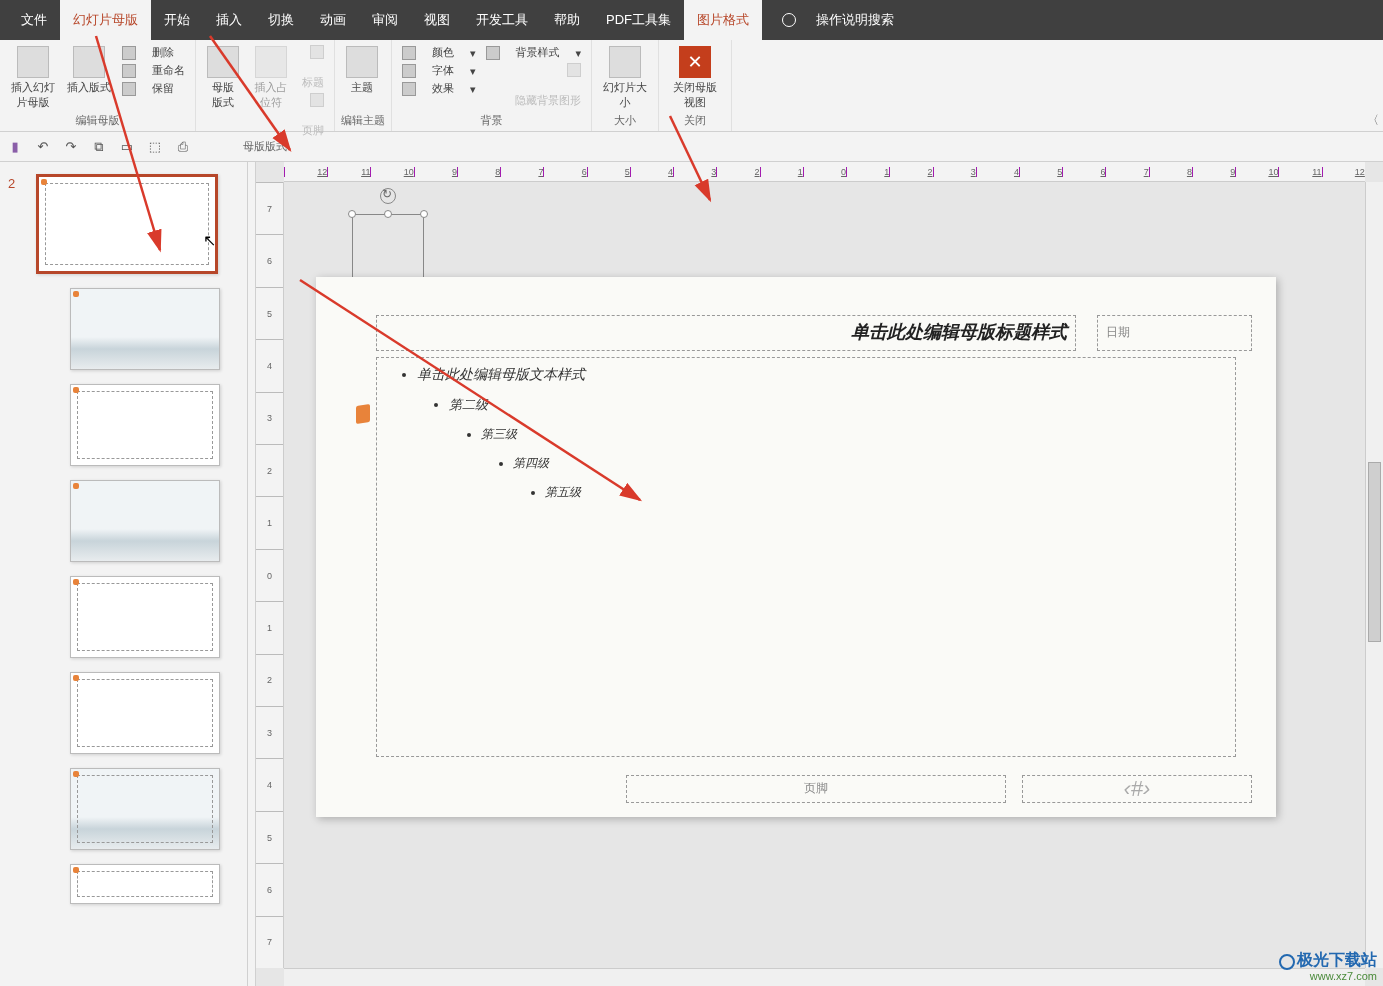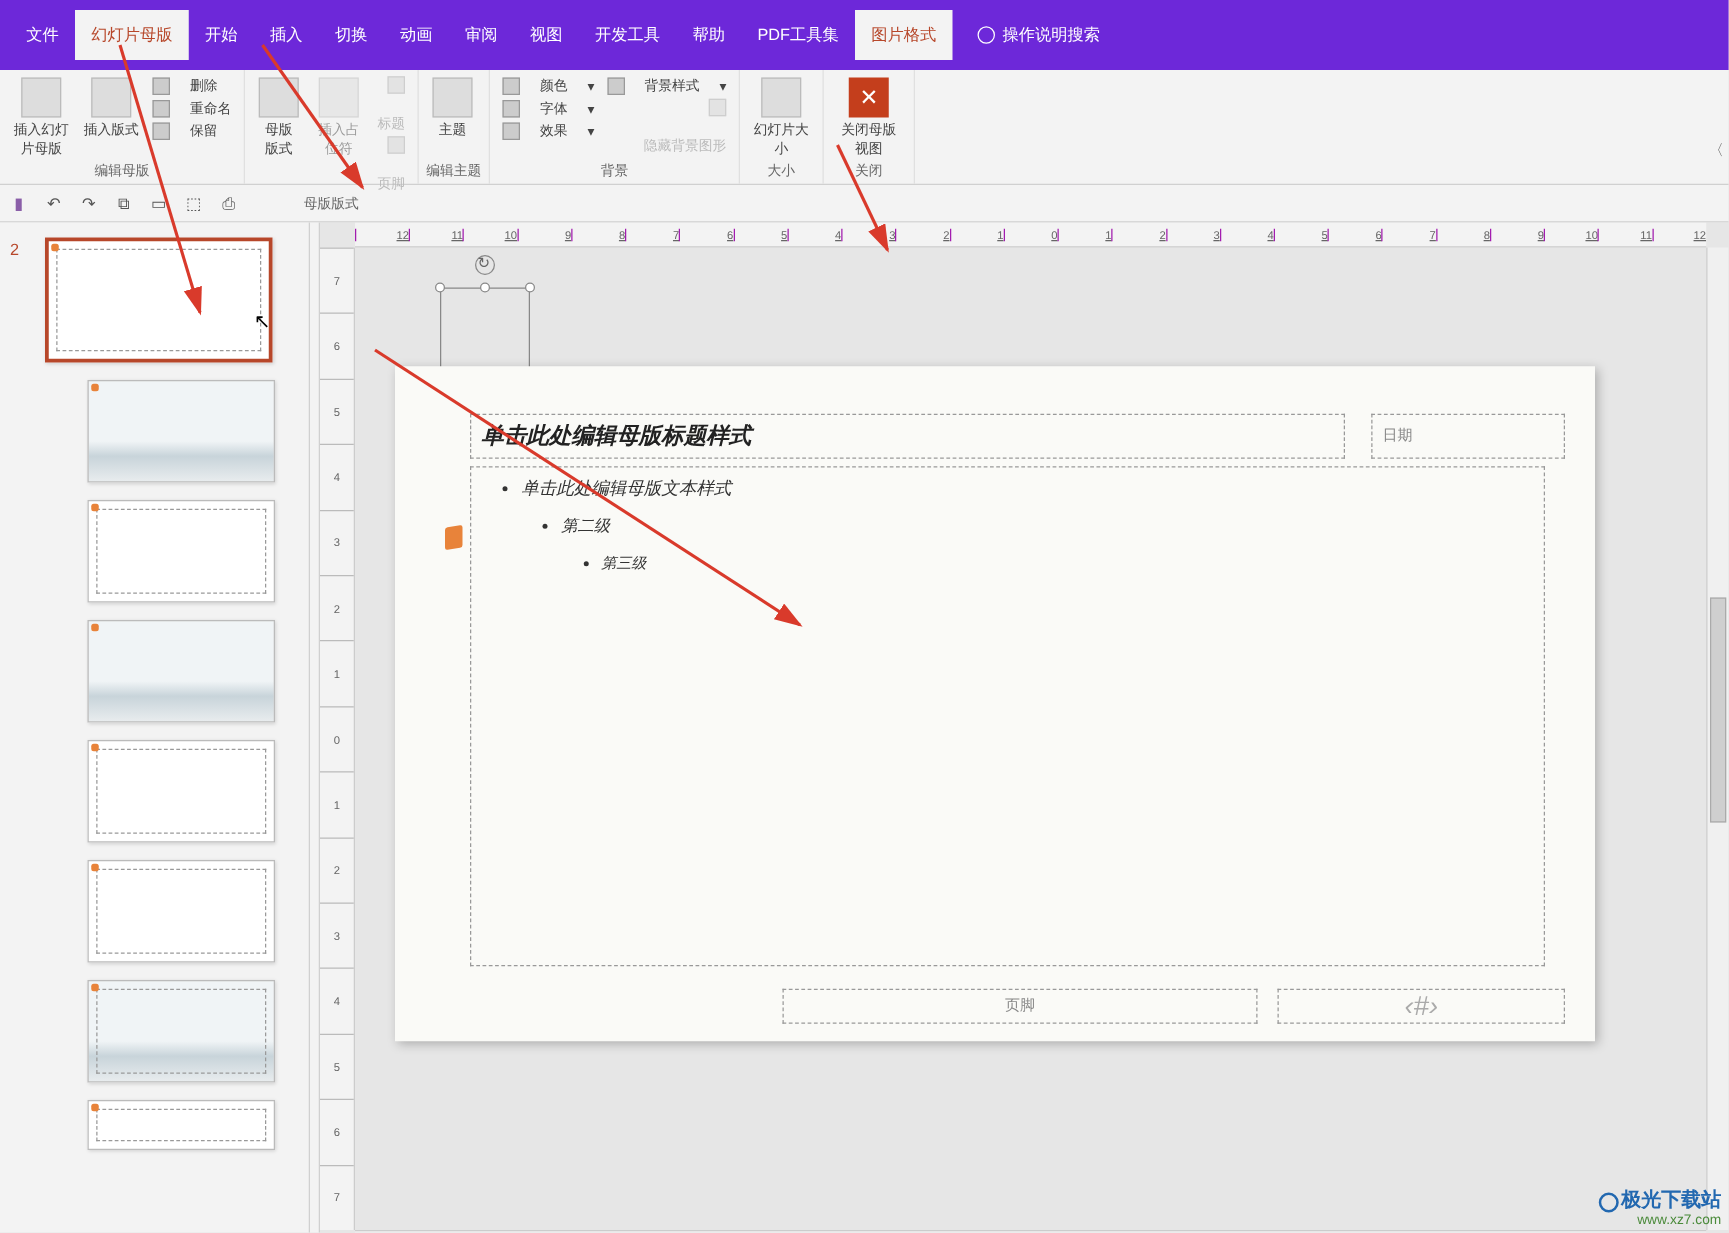--- a/index.html
+++ b/index.html
@@ -1,22 +1,22 @@
 <!DOCTYPE html>
 <html><head>
 <meta charset="utf-8">
 <style>
 * { margin: 0; padding: 0; box-sizing: border-box; font-family: "Microsoft YaHei", sans-serif; }
 body { background: #e6e6e6; width: 1383px; height: 986px; overflow: hidden; position: relative; }
 
 
-.tabs-bar { background: #6d28d9; height: 56px; display: flex; align-items: center; padding-left: 8px; }
+.tabs-bar { background: #404040; height: 40px; display: flex; align-items: center; padding-left: 8px; }
 .tab { color: #fff; font-size: 13px; padding: 0 13px; height: 40px; display: flex; align-items: center; cursor: pointer; }
 .tab.active { background: #f3f3f3; color: #b7472a; }
-.search-hint { color: #fff; font-size: 13px; margin-left: 20px; display: flex; align-items: center; gap: 6px; }
+.search-hint { color: #fff; font-size: 13px; margin-left: 20px; display: flex; align-items: center; gap: 20px; }
 .bulb-icon { width: 14px; height: 14px; border: 1.5px solid #fff; border-radius: 50%; position: relative; }
 
 
 .ribbon { background: #f3f3f3; height: 92px; display: flex; border-bottom: 1px solid #d0d0d0; }
 .ribbon-group { display: flex; flex-direction: column; justify-content: space-between; padding: 4px 6px 2px; border-right: 1px solid #e0e0e0; }
 .ribbon-group-label { text-align: center; font-size: 11px; color: #666; padding-bottom: 1px; }
 .ribbon-row { display: flex; gap: 2px; }
 .big-btn { display: flex; flex-direction: column; align-items: center; padding: 2px 5px; gap: 2px; font-size: 11px; color: #444; cursor: pointer; }
 .big-btn .icn { width: 32px; height: 32px; background: #ddd; border: 1px solid #bbb; }
 .small-btn { display: flex; align-items: flex-end; gap: 16px; font-size: 11px; color: #444; padding: 1px 4px; cursor: pointer; }
@@ -45,21 +45,21 @@
 
 
 .canvas-area { flex: 1; background: #e6e6e6; position: relative; overflow: hidden; }
 .ruler-h { position: absolute; top: 0; left: 28px; right: 18px; height: 20px; background: #f3f3f3; border-bottom: 1px solid #ccc; font-size: 9px; color: #666; display: flex; align-items: center; overflow: hidden; }
 .ruler-h span { flex: 1; text-align: right; border-left: 1px solid #a21caf; text-decoration: underline; }
 .ruler-v { position: absolute; top: 20px; left: 0; bottom: 18px; width: 28px; background: #f3f3f3; border-right: 1px solid #ccc; font-size: 9px; color: #666; display: flex; flex-direction: column; }
 .ruler-v span { flex: 1; display: flex; align-items: center; justify-content: center; border-top: 1px solid #bbb; }
 
 .slide { position: absolute; left: 60px; top: 115px; width: 960px; height: 540px; background: #fafaf7; box-shadow: 2px 2px 8px rgba(0,0,0,.25); }
 .placeholder { position: absolute; border: 1px dashed #999; background: transparent; }
-.ph-title { left: 60px; top: 38px; width: 700px; height: 36px; font-size: 18px; font-weight: bold; font-style: italic; color: #222; padding: 4px 8px; font-family: Liberation Sans, sans-serif; }
+.ph-title { left: 60px; top: 38px; width: 700px; height: 36px; font-size: 18px; font-weight: bold; font-style: italic; color: #222; padding: 4px 8px; font-family: Liberation Sans, sans-serif; text-align: right; }
 .ph-date { right: 24px; top: 38px; width: 155px; height: 36px; font-size: 12px; color: #888; padding: 8px; }
 .ph-body { left: 60px; top: 80px; width: 860px; height: 400px; padding: 8px 22px; font-family: "STKaiti","KaiTi",serif; font-style: italic; color: #333; }
 .ph-body ul { list-style: disc; margin-left: 18px; font-size: 14px; }
 .ph-body ul ul { font-size: 13px; margin-top: 12px; margin-left: 32px; }
 .ph-body ul ul ul { font-size: 12px; }
 .ph-body li { margin-bottom: 10px; }
 .ph-footer { left: 310px; bottom: 14px; width: 380px; height: 28px; text-align: center; font-size: 12px; color: #888; padding-top: 4px; }
 .ph-pagenum { right: 24px; bottom: 14px; width: 230px; height: 28px; text-align: center; font-size: 22px; color: #aaa; font-style: italic; }
 
 
@@ -350,20 +350,26 @@
       <div class="office-logo"></div>
       <div class="placeholder ph-title">单击此处编辑母版标题样式</div>
       <div class="placeholder ph-date">日期</div>
       <div class="placeholder ph-body">
         <ul>
           <li>单击此处编辑母版文本样式</li>
           <ul>
               <li>第二级</li>
             <ul>
                 <li>第三级</li>
+              <ul>
+                  <li>第四级</li>
+                <ul>
+                    <li>第五级</li>
+                  </ul>
+              </ul>
             </ul>
           </ul>
         </ul>
       </div>
       <div class="placeholder ph-footer">页脚</div>
       <div class="placeholder ph-pagenum">‹#›</div>
     </div>
   </div>
 </div>
 

